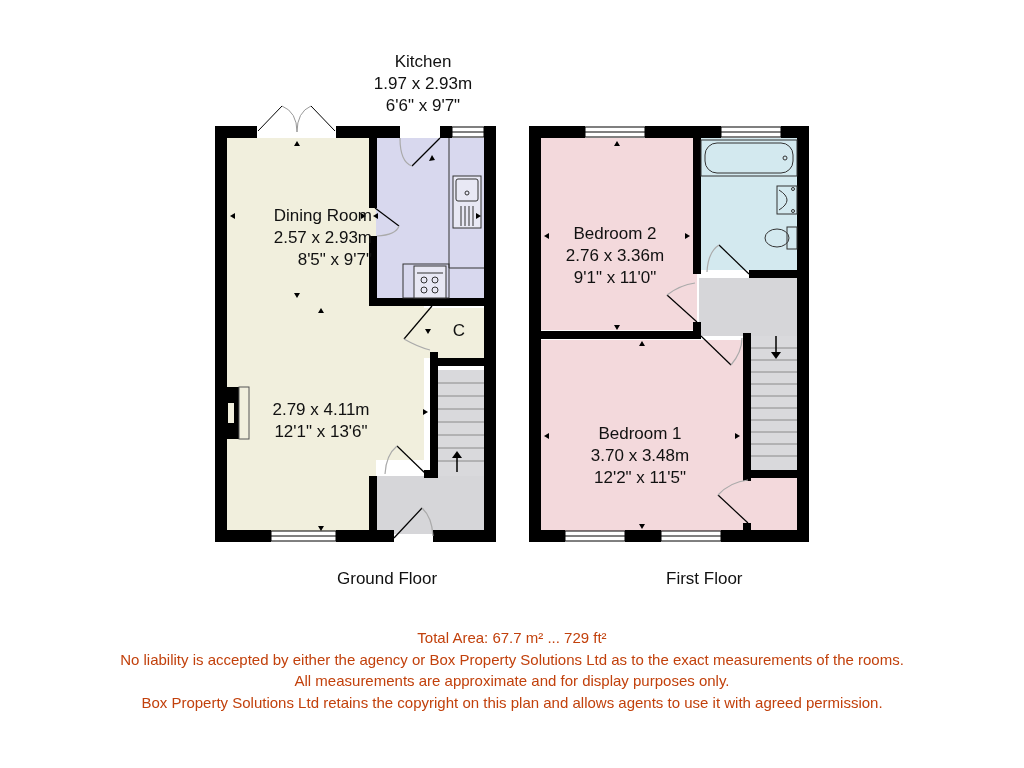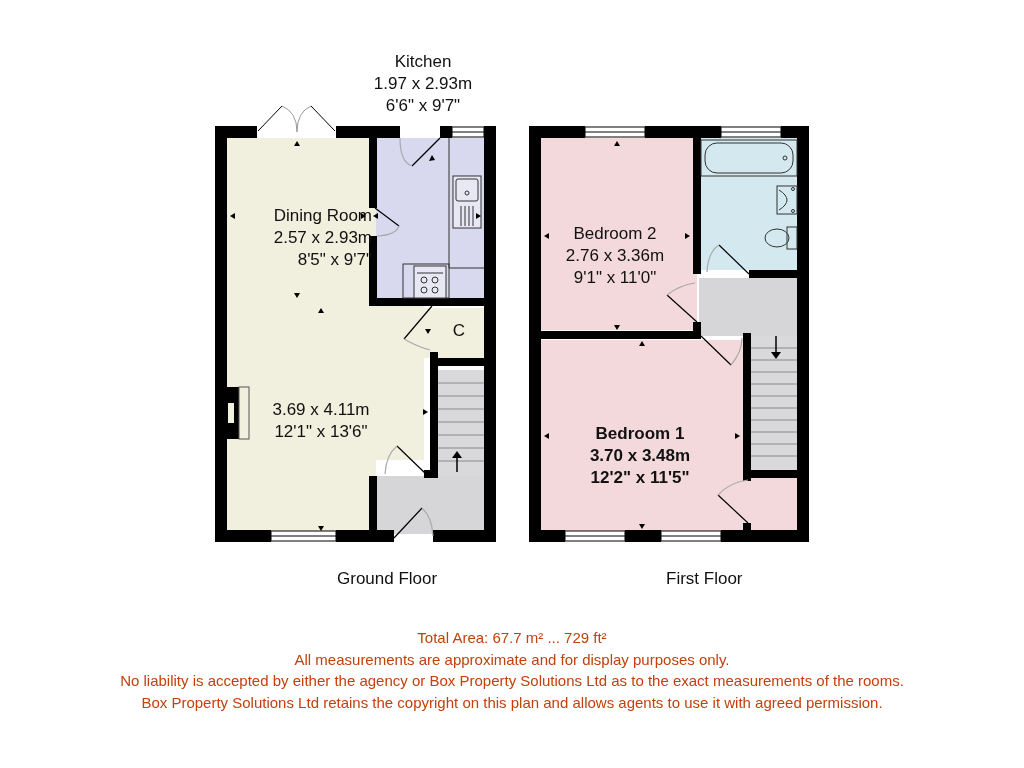--- a/index.html
+++ b/index.html
@@ -260,38 +260,38 @@
   <div>Kitchen</div>
   <div>1.97 x 2.93m</div>
   <div>6'6" x 9'7"</div>
 </div>
 <div class="label" style="left:222px; top:205px; width:150px;text-align:right;">
   <div>Dining Room</div>
   <div>2.57 x 2.93m</div>
   <div>8'5" x 9'7"</div>
 </div>
 <div class="label" style="left:246px; top:399px; width:150px;">
-  <div>3.69 x 4.11m</div>
+  <div>2.79 x 4.11m</div>
   <div>12'1" x 13'6"</div>
 </div>
 <div class="label" style="left:447px; top:320px; width:24px;">
   <div>C</div>
 </div>
 <div class="label" style="left:540px; top:223px; width:150px;">
   <div>Bedroom 2</div>
   <div>2.76 x 3.36m</div>
   <div>9'1" x 11'0"</div>
 </div>
-<div class="label" style="left:565px; top:423px; width:150px;font-weight:bold;">
+<div class="label" style="left:565px; top:423px; width:150px;">
   <div>Bedroom 1</div>
   <div>3.70 x 3.48m</div>
   <div>12'2" x 11'5"</div>
 </div>
 
 <div class="floor-caption" style="left:297px; top:569px;">Ground Floor</div>
 <div class="floor-caption" style="left:626px; top:569px;">First Floor</div>
 
 <div class="footer">
   <div>Total Area: 67.7 m² ... 729 ft²</div>
+  <div>No liability is accepted by either the agency or Box Property Solutions Ltd as to the exact measurements of the rooms.</div>
   <div>All measurements are approximate and for display purposes only.</div>
-  <div>No liability is accepted by either the agency or Box Property Solutions Ltd as to the exact measurements of the rooms.</div>
   <div>Box Property Solutions Ltd retains the copyright on this plan and allows agents to use it with agreed permission.</div>
 </div>
 
 </body></html>

